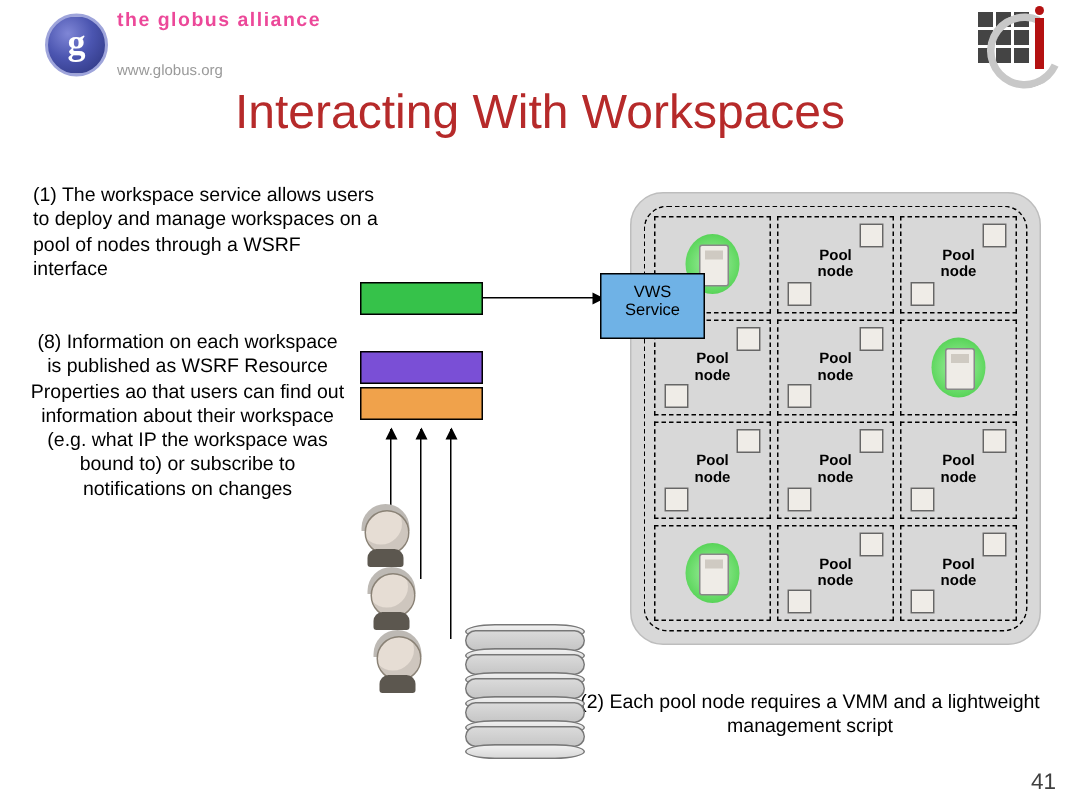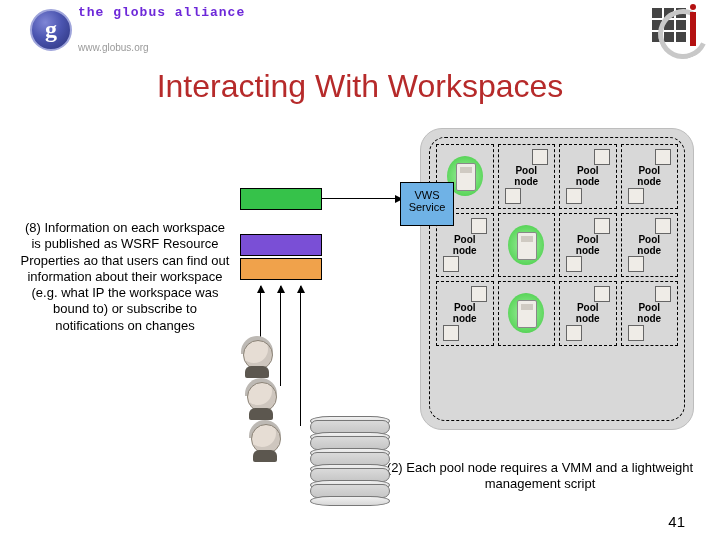--- a/index.html
+++ b/index.html
@@ -1,36 +1,36 @@
 <!DOCTYPE html>
 <html><head>
 <meta charset="utf-8">
 <style>
   html,body{margin:0;padding:0;width:720px;height:540px;background:#fff;font-family:Verdana,Arial,sans-serif;color:#000;overflow:hidden;}
   .slide{position:relative;width:720px;height:540px;}
   
   .logo-left{position:absolute;left:30px;top:6px;display:flex;align-items:center;gap:0;}
   .gball{width:42px;height:42px;border-radius:50%;background:radial-gradient(circle at 35% 30%,#7f86d6 0%,#4b55b0 45%,#2a327a 100%);border:2px solid #9fa5db;box-sizing:border-box;display:flex;align-items:center;justify-content:center;color:#fff;font-family:Georgia,serif;font-size:24px;font-weight:bold;}
   .gtxt{margin-left:6px;line-height:1;}
-  .gtxt .t1{color:#6d28d9;font-size:13px;font-weight:bold;letter-spacing:1px;font-family:Liberation Mono, monospace;}
+  .gtxt .t1{color:#ec4899;font-size:13px;font-weight:bold;letter-spacing:1px;}
   .gtxt .t2{color:#9a9a9a;font-size:10px;margin-top:24px;}
   .logo-right{position:absolute;right:24px;top:6px;width:46px;height:46px;}
   .chex{position:absolute;top:2px;left:2px;display:grid;grid-template-columns:repeat(3,10px);grid-template-rows:repeat(3,10px);gap:2px;}
   .chex span{background:#444;}
   .ci-c{position:absolute;width:40px;height:40px;border:5px solid #c8c8c8;border-right-color:transparent;border-radius:50%;top:3px;left:8px;transform:rotate(-20deg);}
   .ci-i{position:absolute;right:0;top:6px;width:6px;height:34px;background:#b41111;}
   .ci-dot{position:absolute;right:0;top:-2px;width:6px;height:6px;border-radius:50%;background:#b41111;}
   
-  .title{position:absolute;left:0;right:0;top:56px;text-align:center;color:#b62a2a;font-family:Verdana,Arial,sans-serif;font-size:32px;font-weight:400;margin-top:12px;}
+  .title{position:absolute;left:0;right:0;top:56px;text-align:center;color:#b62a2a;font-family:Verdana,Arial,sans-serif;font-size:32px;font-weight:400;}
   
   .txt{position:absolute;font-size:13px;line-height:1.25;color:#000;}
   .t-one{left:22px;top:122px;width:230px;text-align:left;}
   .t-three{left:20px;top:220px;width:210px;text-align:center;}
   .t-two{left:380px;top:460px;width:320px;text-align:center;}
-  .pagenum{position:absolute;right:35px;bottom:10px;color:#000000;font-size:15px;}
+  .pagenum{position:absolute;right:16px;bottom:10px;color:#404040;font-size:15px;}
   
   .bar{position:absolute;left:240px;width:80px;height:20px;border:1px solid #000;}
   .bar.b1{top:188px;background:#36c24a;}
   .bar.b2{top:234px;background:#7a4fd6;}
   .bar.b3{top:258px;background:#f0a24b;}
   
   .arrow-h{position:absolute;height:0;border-top:1px solid #000;}
   .arrow-h:after{content:"";position:absolute;right:-1px;top:-4px;border-left:8px solid #000;border-top:4px solid transparent;border-bottom:4px solid transparent;}
   .a1{left:322px;top:198px;width:80px;}
   .arrow-v{position:absolute;width:0;border-left:1px solid #000;}
@@ -40,24 +40,24 @@
   .av3{left:300px;top:286px;height:140px;}
   
   .head{position:absolute;width:34px;height:40px;}
   .head .face{position:absolute;width:28px;height:28px;border-radius:50%;background:#e6ddd4;border:1px solid #8a8276;left:3px;top:2px;box-shadow:inset -4px -6px 0 rgba(0,0,0,0.1);}
   .head .hair{position:absolute;width:32px;height:18px;border-radius:16px 16px 0 0;background:#bdb9b4;top:-2px;left:1px;}
   .head .body{position:absolute;bottom:0;left:5px;width:24px;height:12px;background:#5c574f;border-radius:6px 6px 2px 2px;}
   .h1{left:240px;top:338px;}
   .h2{left:244px;top:380px;}
   .h3{left:248px;top:422px;}
   
-  .vws{position:absolute;left:400px;top:182px;width:54px;height:44px;background:#6fb2e6;border:1px solid #000;font-size:11px;text-align:center;padding-top:6px;box-sizing:border-box;line-height:1.1;z-index:2;}
+  .vws{position:absolute;left:400px;top:182px;width:70px;height:44px;background:#6fb2e6;border:1px solid #000;font-size:11px;text-align:center;padding-top:6px;box-sizing:border-box;line-height:1.1;z-index:2;}
   
   .panel{position:absolute;left:420px;top:128px;width:272px;height:300px;border-radius:22px;background:#d8d8d8;border:1px solid #bdbdbd;z-index:1;}
-  .panel .inner{position:absolute;inset:8px;border:1px dashed #000;border-radius:16px;display:grid;grid-template-columns:repeat(4,1fr);grid-template-rows:repeat(4,1fr);gap:4px;padding:6px;box-sizing:border-box;}
+  .panel .inner{position:absolute;inset:8px;border:1px dashed #000;border-radius:16px;display:grid;grid-template-columns:repeat(3,1fr);grid-template-rows:repeat(4,1fr);gap:4px;padding:6px;box-sizing:border-box;}
   .cell{border:1px dashed #000;background:#d8d8d8;position:relative;font-size:10px;font-weight:bold;text-align:center;display:flex;align-items:center;justify-content:center;line-height:1.1;}
   .vm{position:absolute;width:30px;height:34px;left:50%;top:50%;transform:translate(-50%,-50%);}
   .vm .halo{position:absolute;inset:-3px;border-radius:50%;background:radial-gradient(circle,#a6f0a6 0%,#5cd65c 70%,#3cb83c 100%);}
   .vm .box{position:absolute;left:6px;top:4px;width:18px;height:26px;background:#efece7;border:1px solid #888;border-radius:2px;}
   .vm .box:before{content:"";position:absolute;left:3px;top:3px;right:3px;height:6px;background:#cfcac2;}
   .sq{position:absolute;width:14px;height:14px;background:#efece7;border:1px solid #666;}
   .sq1{left:6px;bottom:4px;}
   .sq2{right:6px;top:4px;}
   
   .stack{position:absolute;left:310px;top:418px;width:80px;}
@@ -87,20 +87,21 @@
         <span></span>
         <span></span>
       </div>
     <div class="ci-c"></div>
     <div class="ci-i"></div>
     <div class="ci-dot"></div>
   </div>
 
   <div class="title">Interacting With Workspaces</div>
 
+  <div class="txt t-one">(1) The workspace service allows users to deploy and manage workspaces on a pool of nodes through a WSRF interface</div>
   <div class="txt t-three">(8) Information on each workspace is published as WSRF Resource Properties ao that users can find out information about their workspace (e.g. what IP the workspace was bound to) or subscribe to notifications on changes</div>
   <div class="txt t-two">(2) Each pool node requires a VMM and a lightweight management script</div>
 
   <div class="bar b1"></div>
   <div class="bar b2"></div>
   <div class="bar b3"></div>
 
   <div class="arrow-h a1"></div>
   <div class="arrow-v av1"></div>
   <div class="arrow-v av2"></div>

